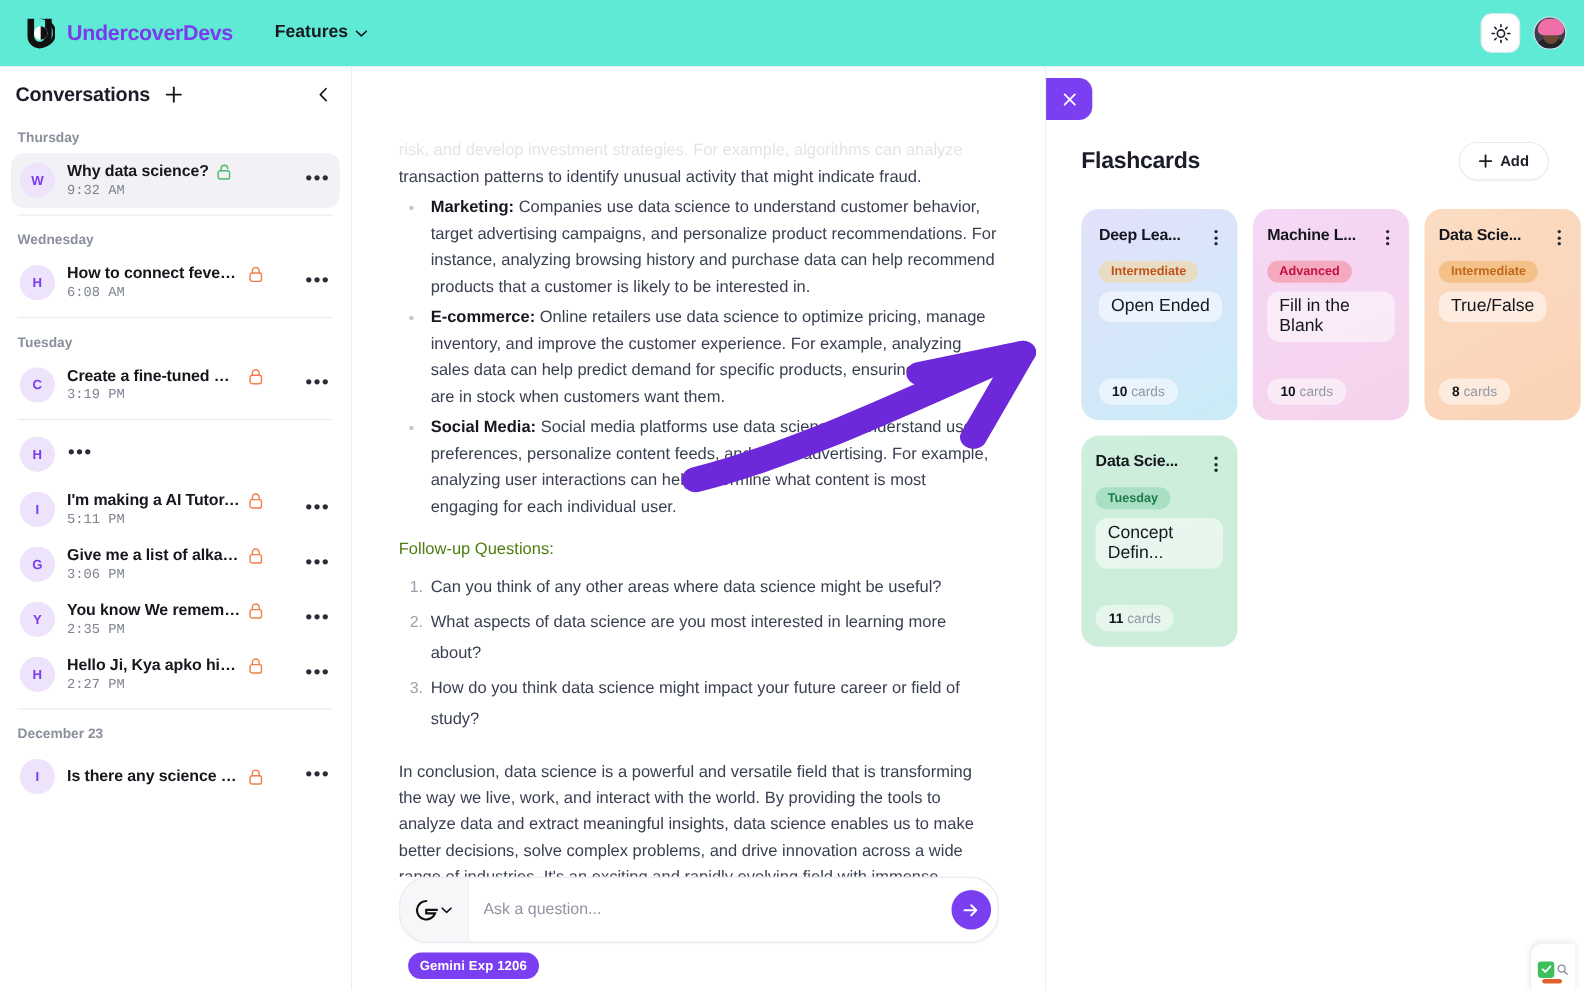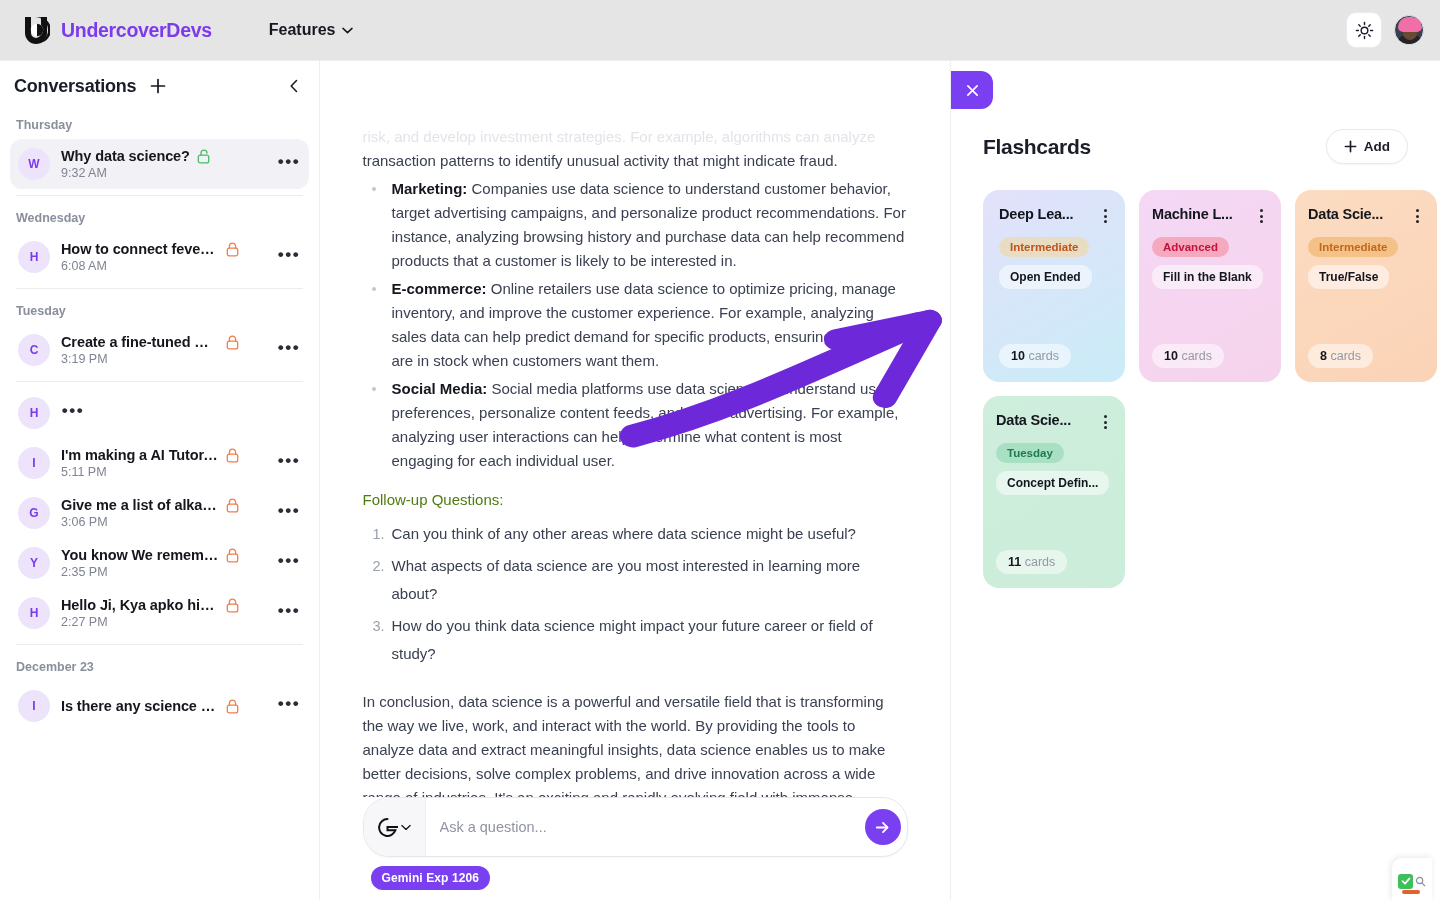--- a/index.html
+++ b/index.html
@@ -11,22 +11,22 @@
     color: #1b1d29;
   }
   .app { width: 1440px; height: 900px; position: relative; display: flex; flex-direction: column; }
 
   
   .header {
     height: 61px; flex: 0 0 61px;
     border-bottom: 1px solid #eceef2;
     display: flex; align-items: center;
     padding: 0 16px 0 22px;
-    background: #e5e5e5;
-    position: relative; z-index: 40; gap: 19px;
+    background: #5eead4;
+    position: relative; z-index: 40;
   }
   .brand { display: flex; align-items: center; gap: 11px; }
   .brand-mark { width: 28px; height: 30px; display: block; }
   .brand-name {
     font-size: 19.5px; font-weight: 700; color: #7c3aed;
     letter-spacing: -0.3px;
   }
   .nav-features {
     display: flex; align-items: center; gap: 6px;
     margin-left: 38px; font-size: 16px; font-weight: 600; color: #17181f;
@@ -93,21 +93,21 @@
     display: flex; align-items: center; justify-content: center;
     font-size: 12px; font-weight: 600;
   }
   .conv-main { flex: 1; min-width: 0; }
   .conv-top { display: flex; align-items: center; gap: 7px; }
   .conv-title {
     font-size: 14.5px; font-weight: 600; color: #16171d;
     white-space: nowrap; overflow: hidden; text-overflow: ellipsis;
     max-width: 158px; letter-spacing: -0.1px;
   }
-  .conv-time { font-size: 12.5px; color: #7f8492; margin-top: 2px; }
+  .conv-time { font-size: 12.5px; color: #7f8492; margin-top: 2px; font-family: Liberation Mono, monospace; }
   .lock { width: 13px; height: 15px; flex: 0 0 13px; display:block; }
   .conv-dots {
     flex: 0 0 auto; width: 24px; height: 24px; cursor: pointer;
     display: flex; align-items: center; justify-content: center;
     color: #2a2c36; font-size: 17px; letter-spacing: 1.5px; font-weight: 700;
     line-height: 0; padding-bottom: 5px;
   }
   .sb-sep { height: 1px; background: #ececf0; margin: 6px 6px; }
 
   
@@ -231,21 +231,21 @@
   }
   .kebab i { width: 3px; height: 3px; border-radius: 50%; background: #21232b; display:block; }
   .pill {
     display: inline-block; align-self: flex-start;
     padding: 4px 11px; border-radius: 11px;
     font-size: 11.5px; font-weight: 700; margin-top: 14px;
   }
   .pill-type {
     display: inline-block; align-self: flex-start;
     padding: 5px 11px; border-radius: 11px;
-    font-size: 12px; font-weight: 700; color: #14161d;
+    font-size: 16px; font-weight: 400; color: #14161d;
     background: rgba(255,255,255,0.52); margin-top: 8px;
   }
   .count {
     margin-top: auto; align-self: flex-start;
     background: rgba(255,255,255,0.52); border-radius: 12px;
     padding: 5px 12px; font-size: 12.5px; color: #9398a4;
   }
   .count b { color: #14161d; font-weight: 700; }
 
   

